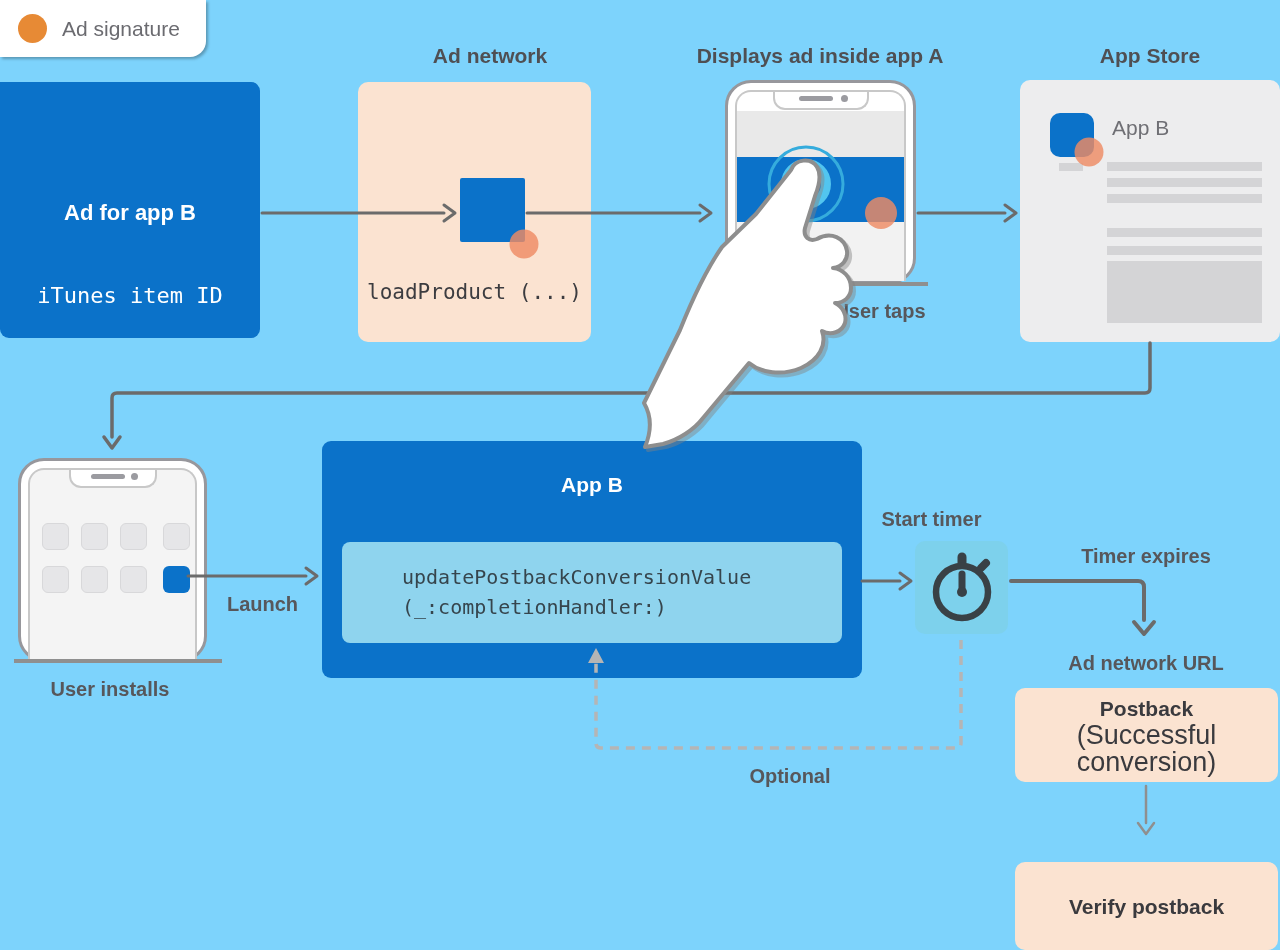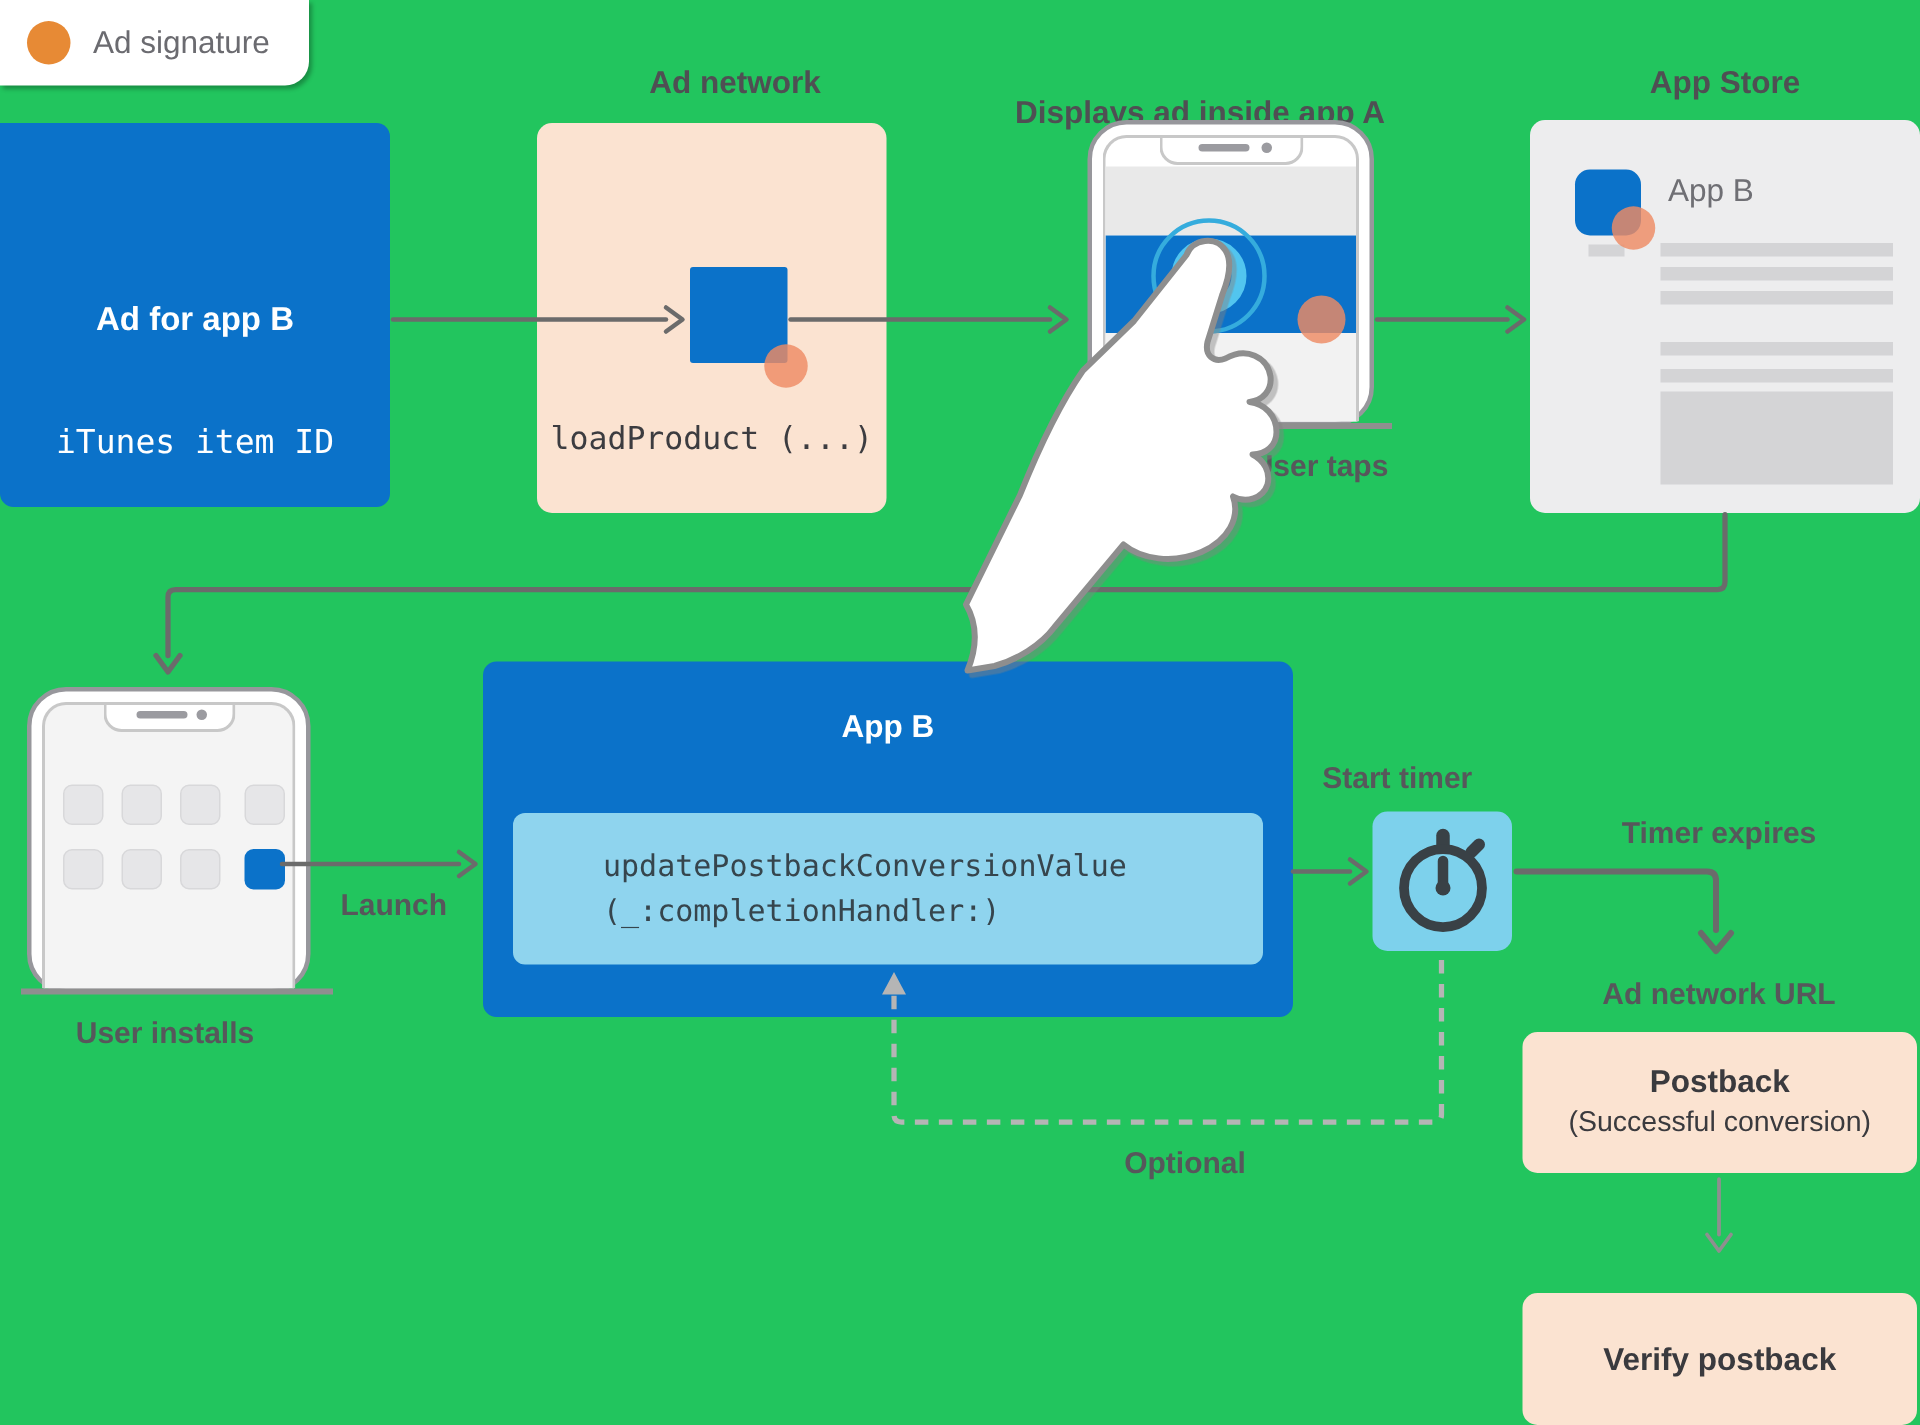--- a/index.html
+++ b/index.html
@@ -1,16 +1,16 @@
 <!DOCTYPE html>
 <html><head>
 <meta charset="utf-8">
 <style>
   html,body{margin:0;padding:0;background:#fff;}
-  .canvas{position:relative;width:1280px;height:950px;background:#22c55e;overflow:hidden;
+  .canvas{position:relative;width:1280px;height:950px;background:#7dd3fc;overflow:hidden;
           font-family:"Liberation Sans",sans-serif;}
   .abs{position:absolute;}
   .hdr{position:absolute;font-weight:bold;font-size:21px;color:#4F4F53;text-align:center;}
   .lbl{position:absolute;font-weight:bold;font-size:20px;color:#57575B;text-align:center;}
   .mono{font-family:"DejaVu Sans Mono","Liberation Mono",monospace;}
 
   
   .legend{left:0;top:0;width:206px;height:57px;background:#fff;border-radius:0 0 16px 0;
           box-shadow:2px 2px 3px rgba(0,0,0,.28);display:flex;align-items:center;
           padding-left:18px;gap:15px;box-sizing:border-box;}
@@ -49,37 +49,37 @@
               font-weight:bold;font-size:21px;}
   .codebox{position:absolute;left:20px;top:101px;width:500px;height:101px;background:#8FD4EE;
            border-radius:8px;box-sizing:border-box;padding:20px 0 0 60px;}
   .codebox div{font-size:20px;line-height:30px;color:#36454D;}
 
   .timer{left:915px;top:541px;width:93px;height:93px;background:#7DD1EC;border-radius:10px;}
 
   .pbox{left:1015px;width:263px;display:flex;flex-direction:column;align-items:center;
         justify-content:center;text-align:center;}
   .pbox .t1{font-weight:bold;font-size:21px;color:#3A3A3E;line-height:27px;}
-  .pbox .t2{font-size:19px;color:#3A3A3E;line-height:27px;}
+  .pbox .t2{font-size:27px;color:#3A3A3E;line-height:27px;}
 
   svg.overlay{position:absolute;left:0;top:0;z-index:50;pointer-events:none;}
   .hand{filter:drop-shadow(3px 3px 0 rgba(130,130,130,0.45));}
 </style>
 </head>
 <body>
 
 <div class="canvas">
 
   <div class="abs legend">
     <span class="legend-dot"></span>
     <span class="legend-txt">Ad signature</span>
   </div>
 
   <div class="hdr" style="left:358px;top:44px;width:264px;text-align:center;">Ad network</div>
-  <div class="hdr" style="left:640px;top:44px;width:320px;margin-top:20px;">Displays ad inside app A</div>
+  <div class="hdr" style="left:660px;top:44px;width:320px;">Displays ad inside app A</div>
   <div class="hdr" style="left:1020px;top:44px;width:260px;">App Store</div>
 
   <div class="abs bluebox box1">
     <div class="box1-title">Ad for app B</div>
     <div class="box1-code mono">iTunes item ID</div>
   </div>
 
   <div class="abs peachbox box2">
     <div class="box2-code mono">loadProduct (...)</div>
   </div>

